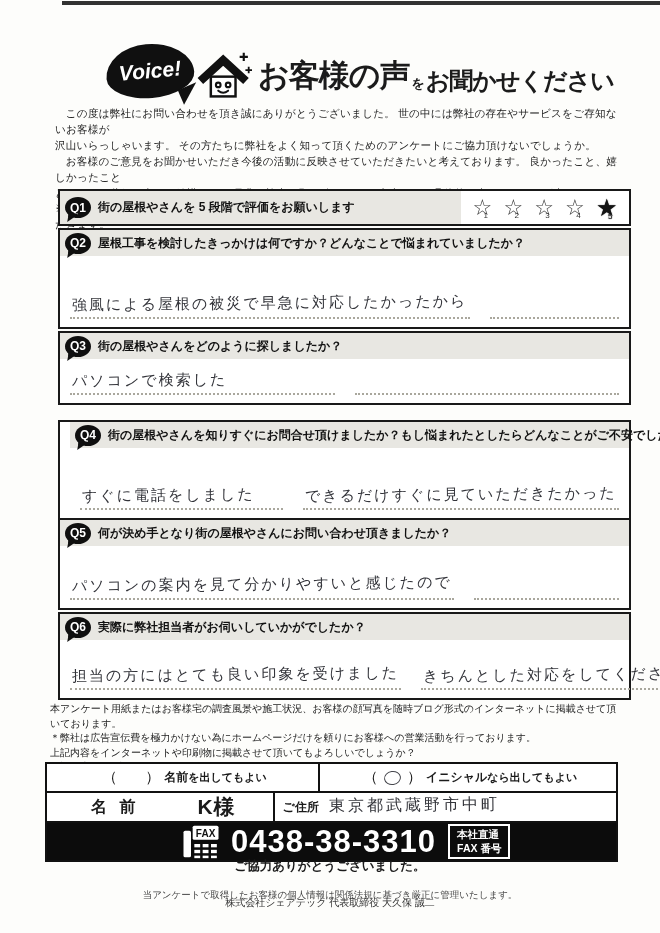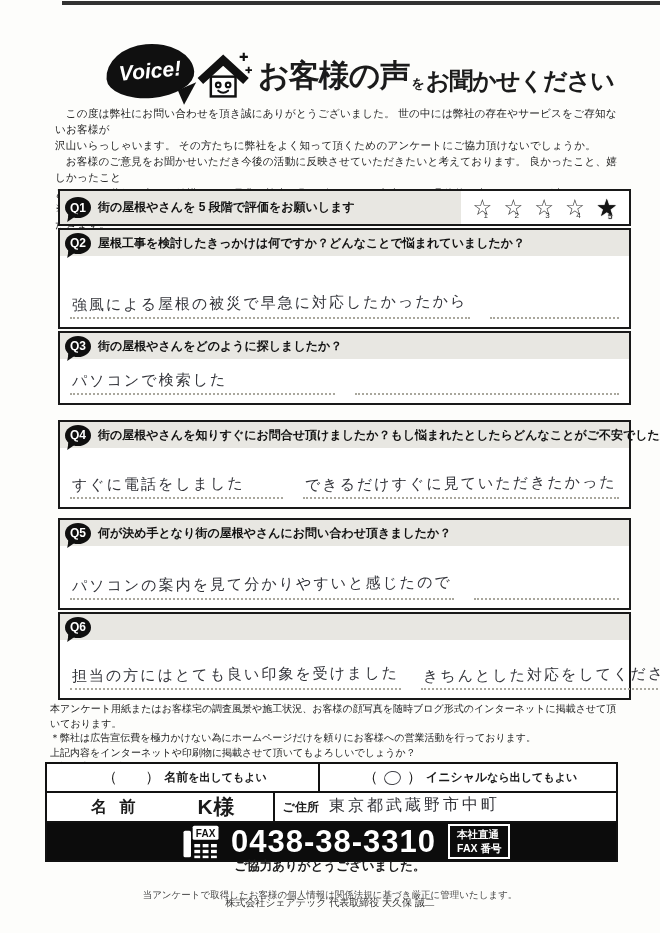--- a/index.html
+++ b/index.html
@@ -158,21 +158,21 @@
     <div class="ans-area">
       <div class="ans-line">
           <span class="hand">パソコンで検索した</span>
         </div>
       <div class="ans-line">
           <span class="hand"></span>
         </div>
     </div>
   </div>
 
-  <div class="q-box" style="top:420px; height:89px;">
+  <div class="q-box" style="top:420px; height:100px;padding-left:10px;">
     <div class="q-head">
       <div class="q-badge">Q4</div>
       <div class="q-text">街の屋根やさんを知りすぐにお問合せ頂けましたか？もし悩まれたとしたらどんなことがご不安でしたか？</div>
     </div>
     <div class="ans-area">
       <div class="ans-line">
           <span class="hand">すぐに電話をしました</span>
         </div>
       <div class="ans-line">
           <span class="hand">できるだけすぐに見ていただきたかった</span>
@@ -191,20 +191,21 @@
         </div>
       <div class="ans-line">
           <span class="hand"></span>
         </div>
     </div>
   </div>
 
   <div class="q-box" style="top:612px; height:88px;">
     <div class="q-head">
       <div class="q-badge">Q6</div>
+      <div class="q-text">実際に弊社担当者がお伺いしていかがでしたか？</div>
     </div>
     <div class="ans-area">
       <div class="ans-line">
           <span class="hand">担当の方にはとても良い印象を受けました</span>
         </div>
       <div class="ans-line">
           <span class="hand">きちんとした対応をしてくださいました</span>
         </div>
     </div>
   </div>

